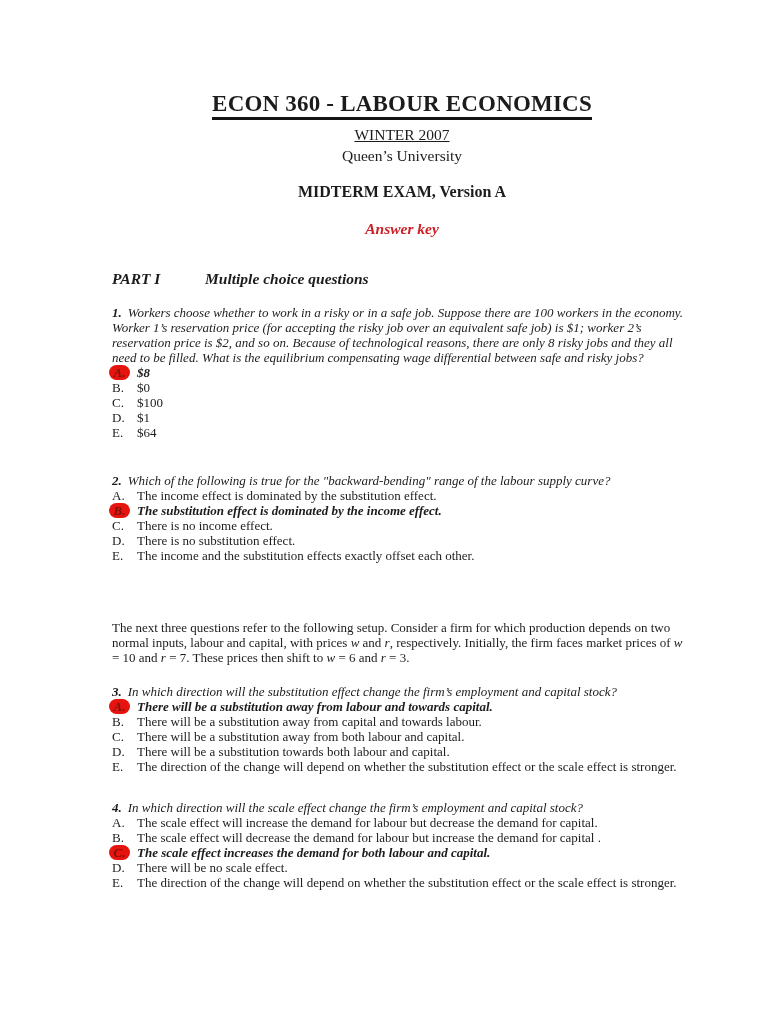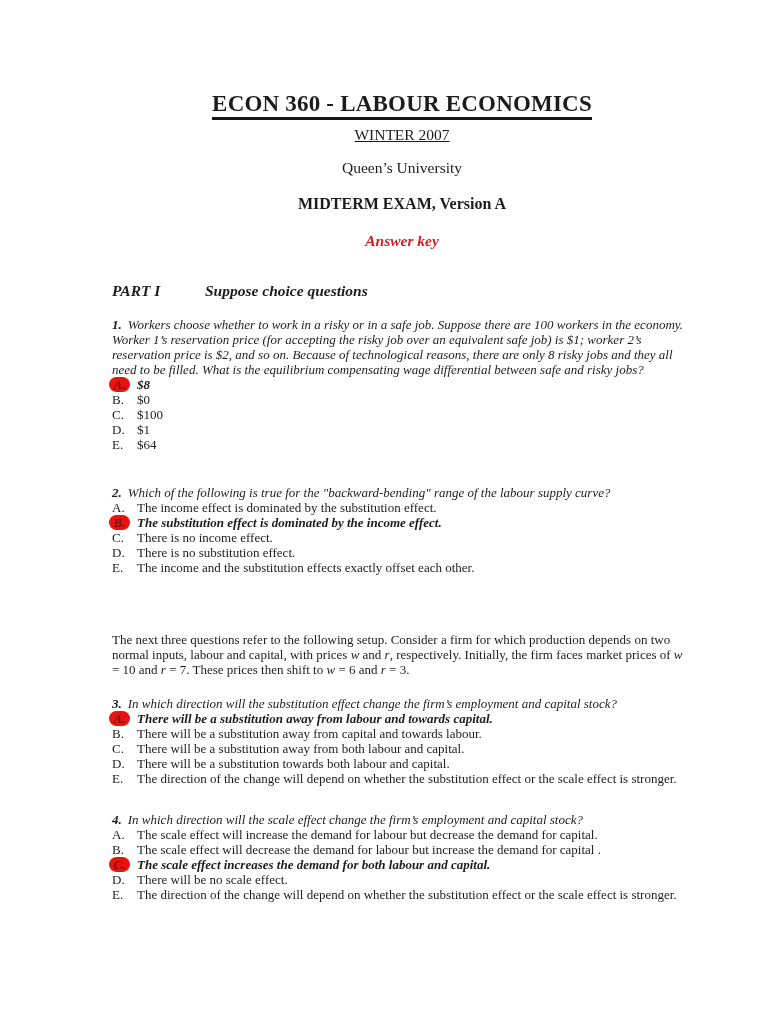--- a/index.html
+++ b/index.html
@@ -20,21 +20,21 @@
   .doc-header { text-align: center; }
   .doc-title {
     display: inline-block;
     font-size: 23px;
     font-weight: bold;
     letter-spacing: 0.2px;
     border-bottom: 3px solid #151515;
     line-height: 1.05;
     padding-bottom: 1px;
   }
-  .doc-sub { font-size: 15.5px; line-height: 17px; margin-top: 16px; }
+  .doc-sub { font-size: 15.5px; line-height: 17px; margin-top: 4px; }
   .doc-sub.first { margin-top: 6px; text-decoration: underline; }
   .exam-version { font-size: 16px; font-weight: bold; margin-top: 19px; }
   .answer-key {
     font-size: 15.5px;
     font-weight: bold;
     font-style: italic;
     color: var(--answer-red, #cc2127);
     margin-top: 19px;
   }
 
@@ -82,21 +82,21 @@
         <span class="doc-title">ECON 360 - LABOUR ECONOMICS</span>
       </div>
       <div class="doc-sub first">WINTER 2007</div>
       <div class="doc-sub">Queen’s University</div>
       <div class="exam-version">MIDTERM EXAM, Version A</div>
       <div class="answer-key">Answer key</div>
     </div>
 
     <div class="part-heading">
       <span class="part-label">PART I</span>
-      <span>Suppose choice questions</span>
+      <span>Multiple choice questions</span>
     </div>
 
     <div class="question q1">
       <p class="qtext"><b class="qnum">1.</b><span>Workers choose whether to work in a risky or in a safe job. Suppose there are 100 workers in the economy. Worker 1’s reservation price (for accepting the risky job over an equivalent safe job) is $1; worker 2’s reservation price is $2, and so on. Because of technological reasons, there are only 8 risky jobs and they all need to be filled. What is the equilibrium compensating wage differential between safe and risky jobs?</span></p>
       <ul class="options">
         <li class="opt correct">
             <span class="opt-letter">A.</span>
             <span class="opt-text">$8</span>
           </li>
         <li class="opt">

